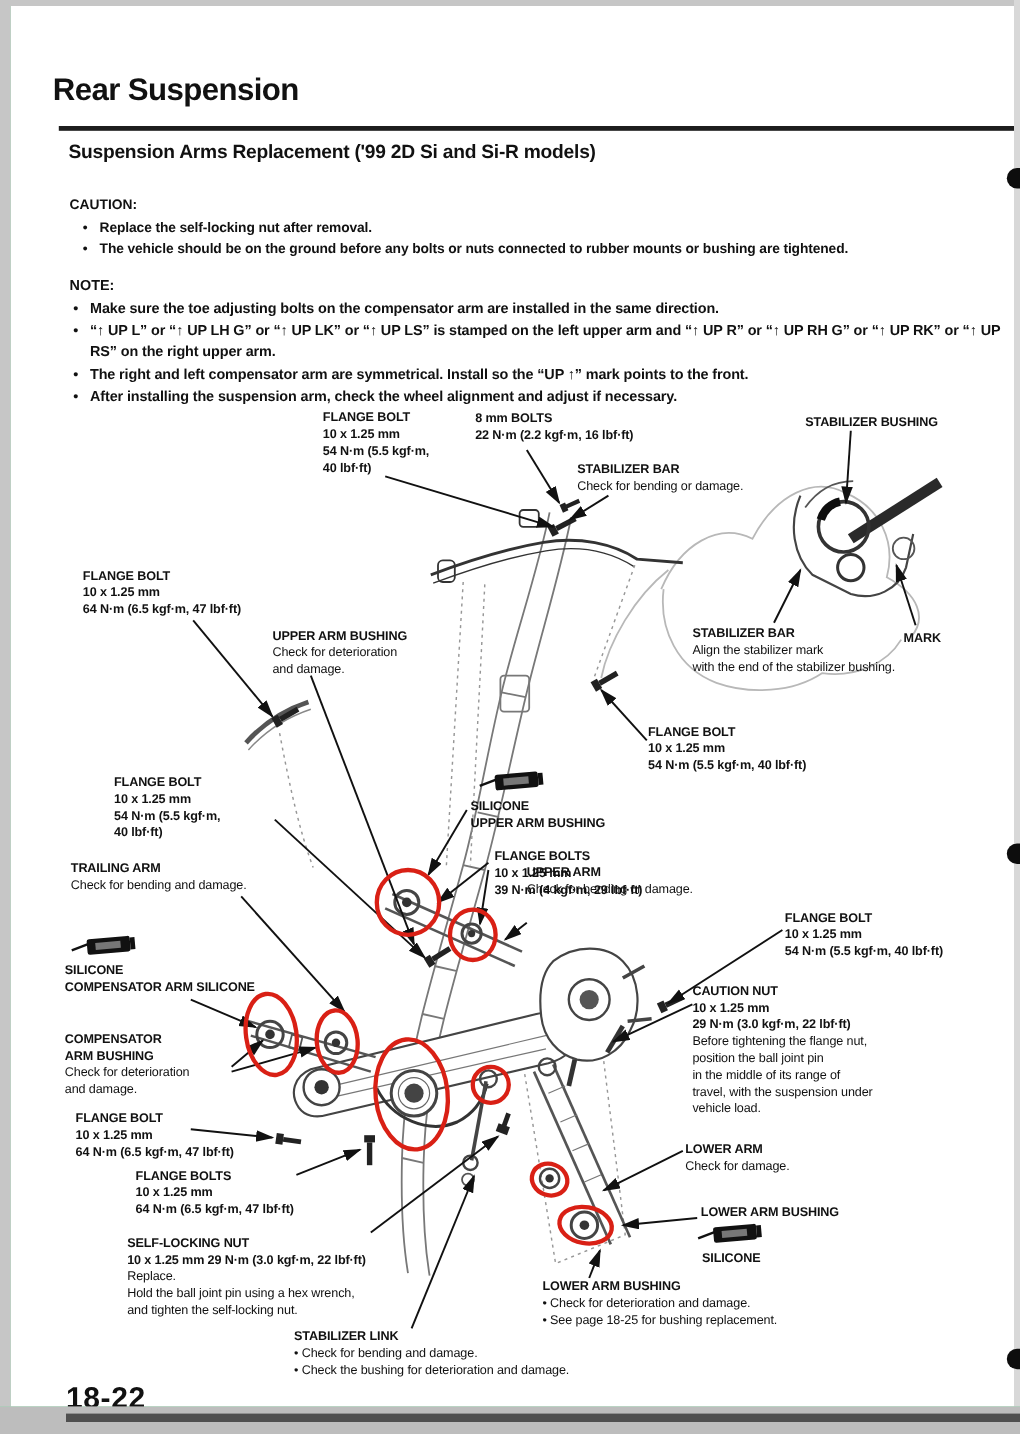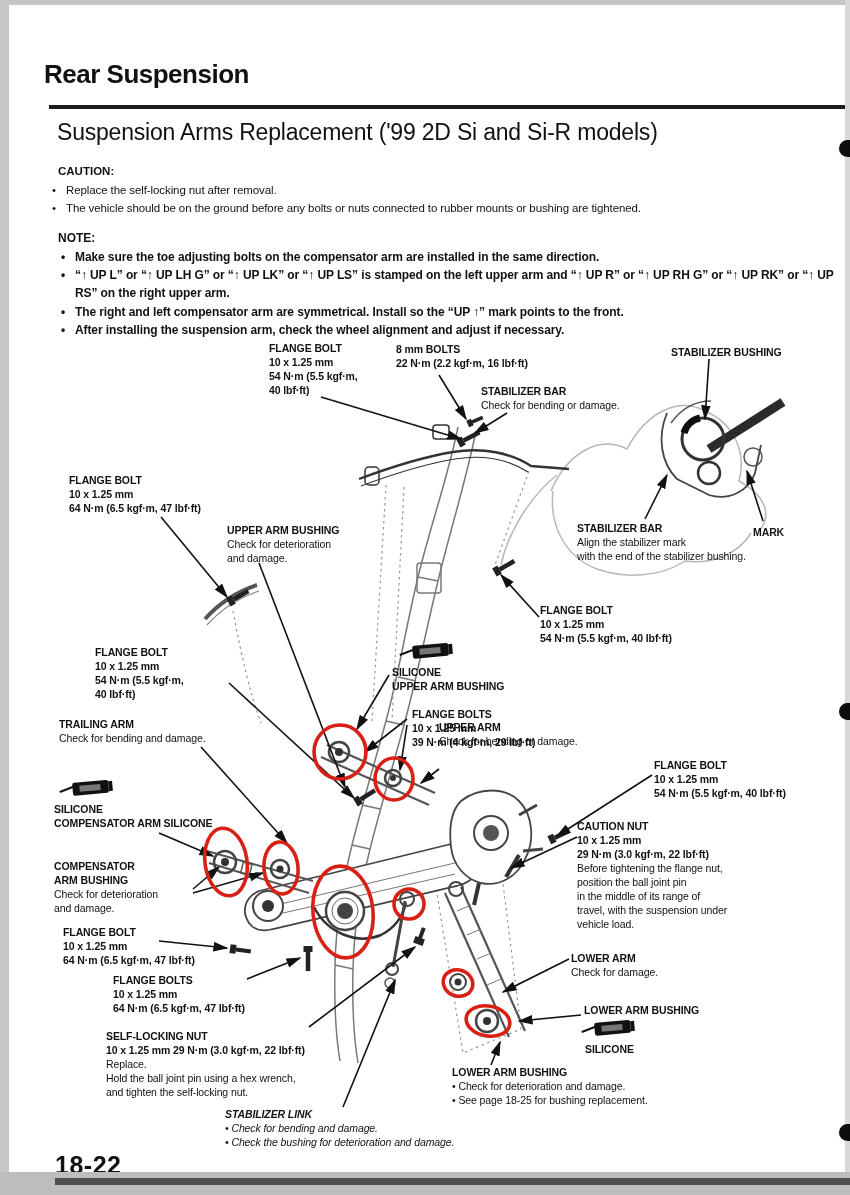--- a/index.html
+++ b/index.html
@@ -2,23 +2,23 @@
 <html><head>
 <meta charset="utf-8">
 <style>
   html,body { margin:0; padding:0; }
   body { width:850px; height:1195px; background:#c9c9c9; font-family:"Liberation Sans", sans-serif; color:#111; }
   #scan { position:relative; width:850px; height:1195px; overflow:hidden; background:#86efac; }
   #sheet { position:absolute; left:9px; top:5px; right:5px; bottom:23px; background:#ffffff; }
   .abs { position:absolute;font-weight:bold; }
   #doc-title { left:35px; top:54px; font-size:26px; font-weight:bold; letter-spacing:-0.5px; }
   #title-rule { left:40px; top:100px; width:800px; height:4px; background:#1d1d1d; }
-  #section-title { left:48px; top:114px; font-size:23px; font-weight:normal; letter-spacing:-0.2px; }
+  #section-title { left:48px; top:114px; font-size:16px; font-weight:bold; letter-spacing:-0.2px; }
   #caution-label { left:49px; top:160px; font-size:11.5px; font-weight:bold; }
-  #caution-list { left:40px; top:176px; width:770px; font-size:11.5px; font-weight:normal; }
+  #caution-list { left:57px; top:176px; width:770px; font-size:11.5px; font-weight:bold; }
   #note-label { left:49px; top:226px; font-size:12px; }
   #note-list { left:49px; top:243px; width:778px; font-size:12px; }
   .blist > div { position:relative; padding-left:17px; line-height:18.2px; letter-spacing:-0.1px; }
   .blist > div::before { content:"\2022"; position:absolute; left:3px; }
   .callout { position:absolute; font-size:10.5px; line-height:14px; white-space:nowrap; letter-spacing:-0.1px; }
   .callout .cb { font-weight:bold; }
   .callout .cp { font-weight:normal; }
   #page-number { left:27px; top:1146px; font-size:25px; font-weight:bold; letter-spacing:0.5px;margin-left:19px; }
   svg#art { position:absolute; left:0; top:0; }
   .binder-mark { position:absolute; right:0; width:11px; height:17px; background:#0d0d0d; border-radius:9px 0 0 9px; }
@@ -469,21 +469,21 @@
       </div>
     <div class="callout" style="left:443px; top:1060px;">
         <div class="cb">
           <div>LOWER ARM BUSHING</div>
         </div>
         <div class="cp">
           <div>• Check for deterioration and damage.</div>
           <div>• See page 18-25 for bushing replacement.</div>
         </div>
       </div>
-    <div class="callout" style="left:216px; top:1102px;font-style:italic;">
+    <div class="callout" style="left:236px; top:1102px;">
         <div class="cb">
           <div>STABILIZER LINK</div>
         </div>
         <div class="cp">
           <div>• Check for bending and damage.</div>
           <div>• Check the bushing for deterioration and damage.</div>
         </div>
       </div>
 
     <div class="abs" id="page-number">18-22</div>

